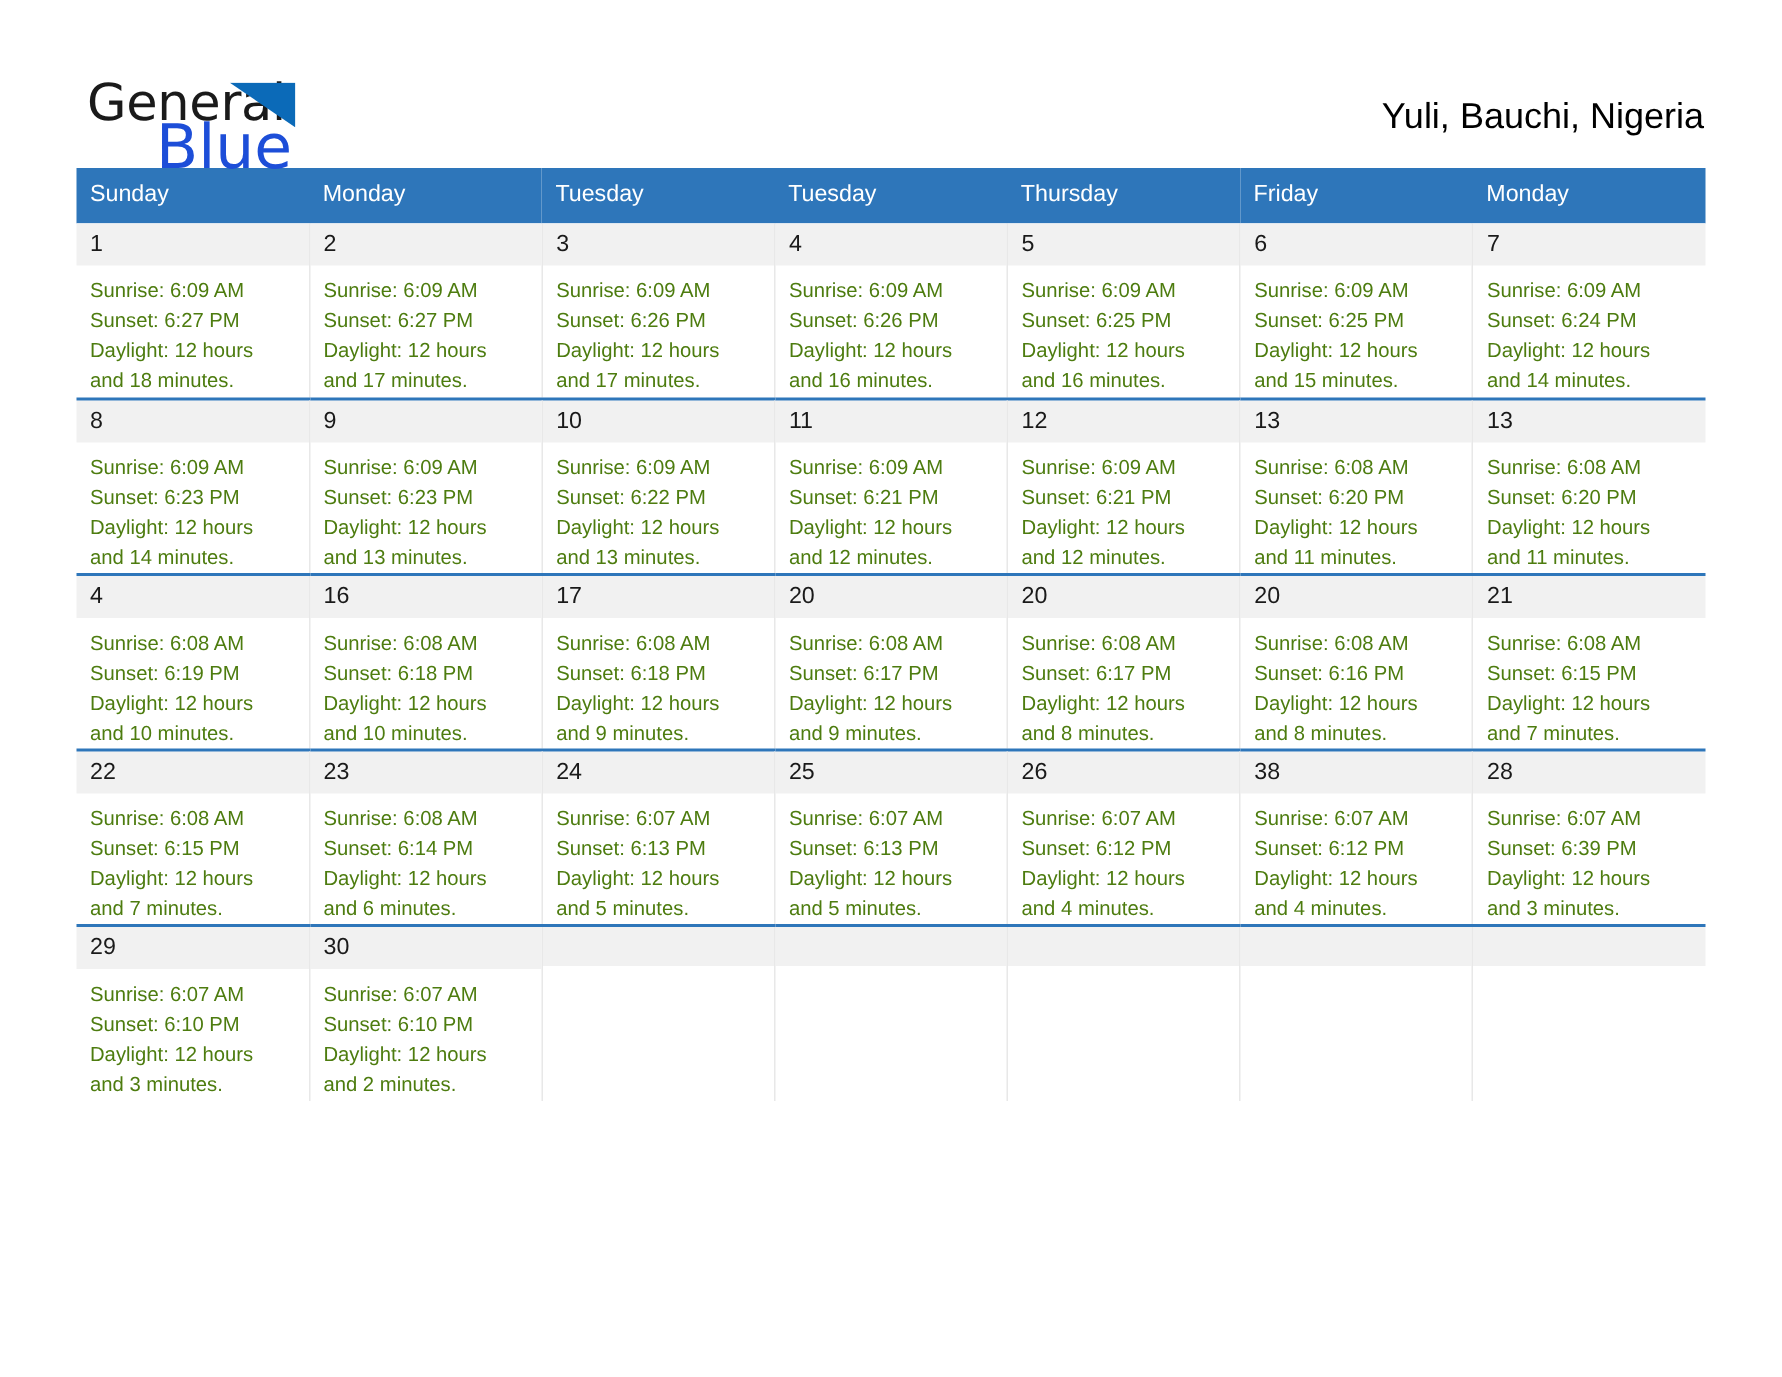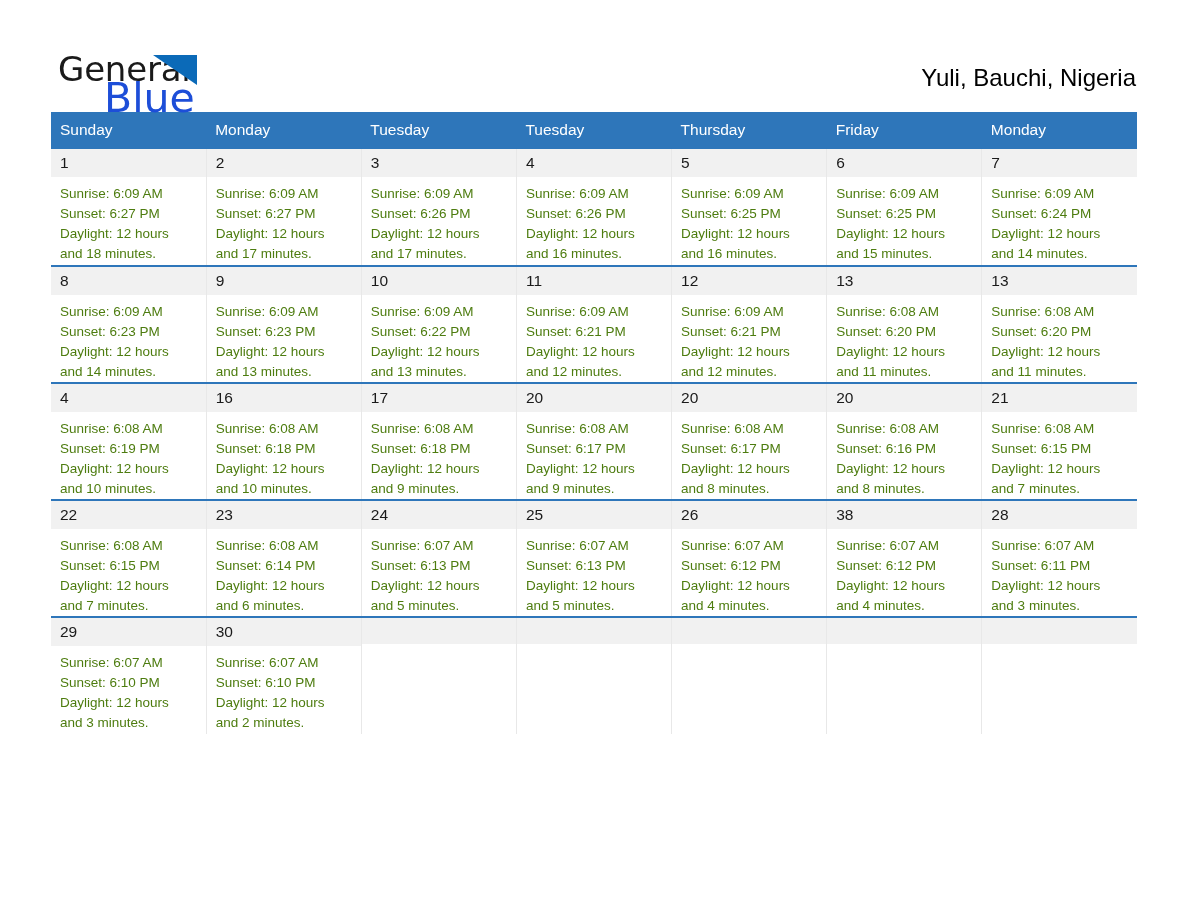--- a/index.html
+++ b/index.html
@@ -422,21 +422,21 @@
                 <div>Sunrise: 6:07 AM</div>
                 <div>Sunset: 6:12 PM</div>
                 <div>Daylight: 12 hours</div>
                 <div>and 4 minutes.</div>
               </div>
             </td>
             <td class="daycell">
               <div class="daynum">28</div>
               <div class="details">
                 <div>Sunrise: 6:07 AM</div>
-                <div>Sunset: 6:11 PM</div>
+                <div>Sunset: 6:39 PM</div>
                 <div>Daylight: 12 hours</div>
                 <div>and 3 minutes.</div>
               </div>
             </td>
           </tr>
           <tr>
             <td class="daycell">
               <div class="daynum">29</div>
               <div class="details">
                 <div>Sunrise: 6:07 AM</div>

